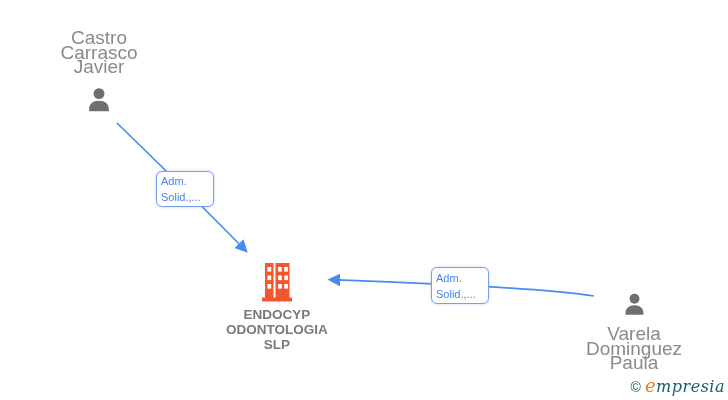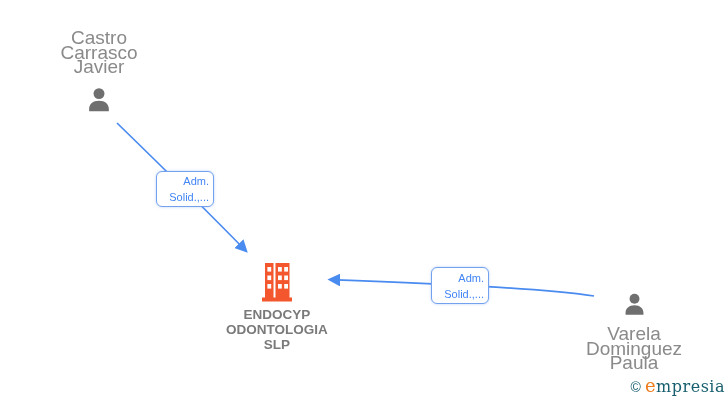--- a/index.html
+++ b/index.html
@@ -46,21 +46,21 @@
   .edge-label {
     position: absolute;
     z-index: 3;
     background: #ffffff;
     border: 1.5px solid #74a1ee;
     border-radius: 6px;
     box-shadow: 0 0 3px rgba(116,161,238,0.45);
     color: #4285f4;
     font-size: 11px;
     line-height: 16px;
-    text-align: right;
+    text-align: left;
     display: flex;
     align-items: center;
     justify-content: center;
     padding: 2px 4px;
     box-sizing: border-box;
     cursor: pointer;
   }
   .watermark {
     position: absolute;
     right: 3px;
@@ -71,20 +71,21 @@
     gap: 4px;
     font-family: "DejaVu Serif", serif;
     text-decoration: none;
   }
   .wm-copy {
     color: #175f6e;
     font-size: 14px;
     font-family: "Liberation Sans", sans-serif;
   }
   .wm-brand {
+    font-style: italic;
     font-size: 16px;
     letter-spacing: 0.5px;
   }
   .wm-initial { color: #ee7d1d; font-size: 18px; }
   .wm-rest { color: #175f6e; }
 </style>
 </head>
 <body>
 
 <div class="canvas">

